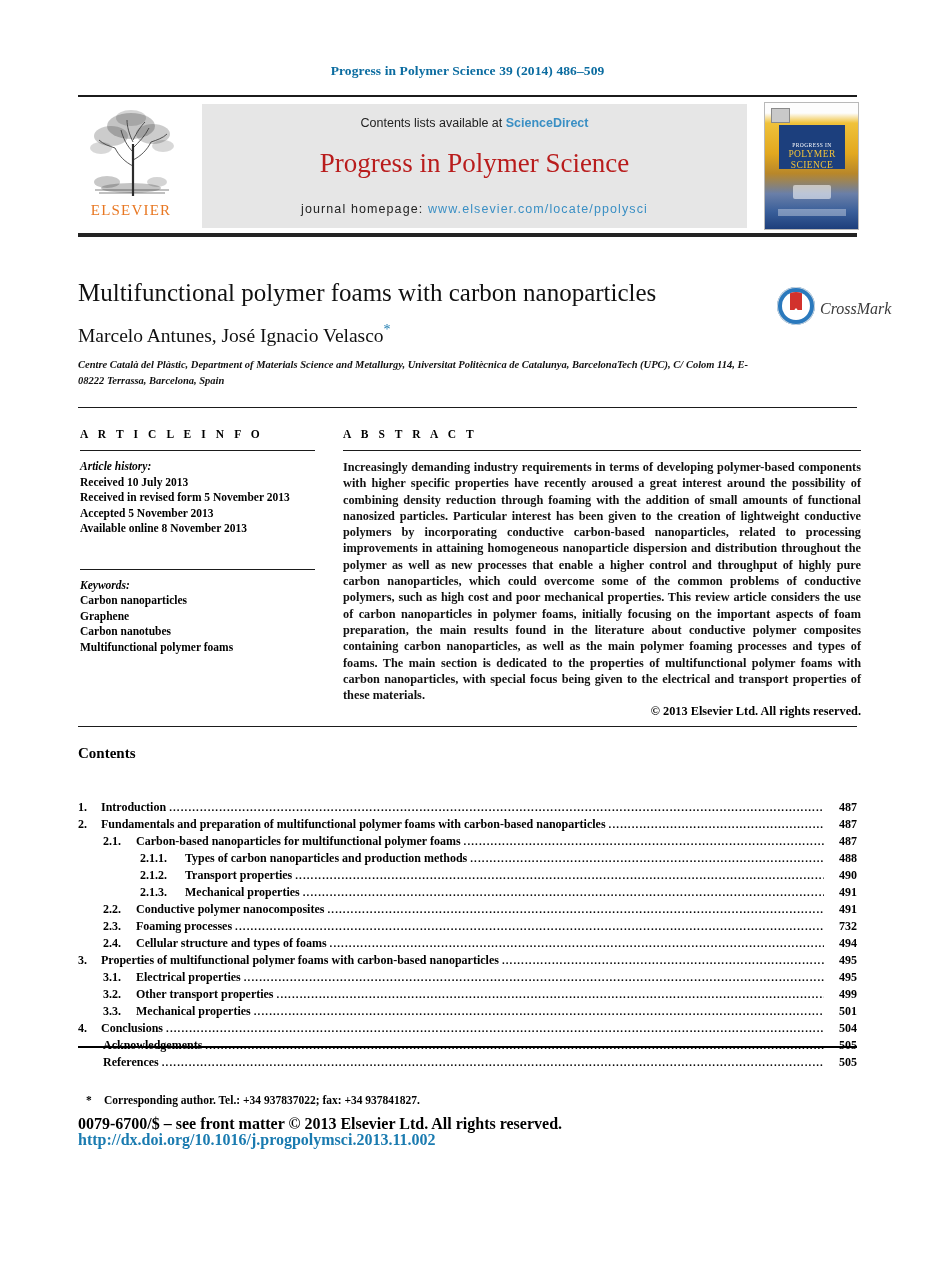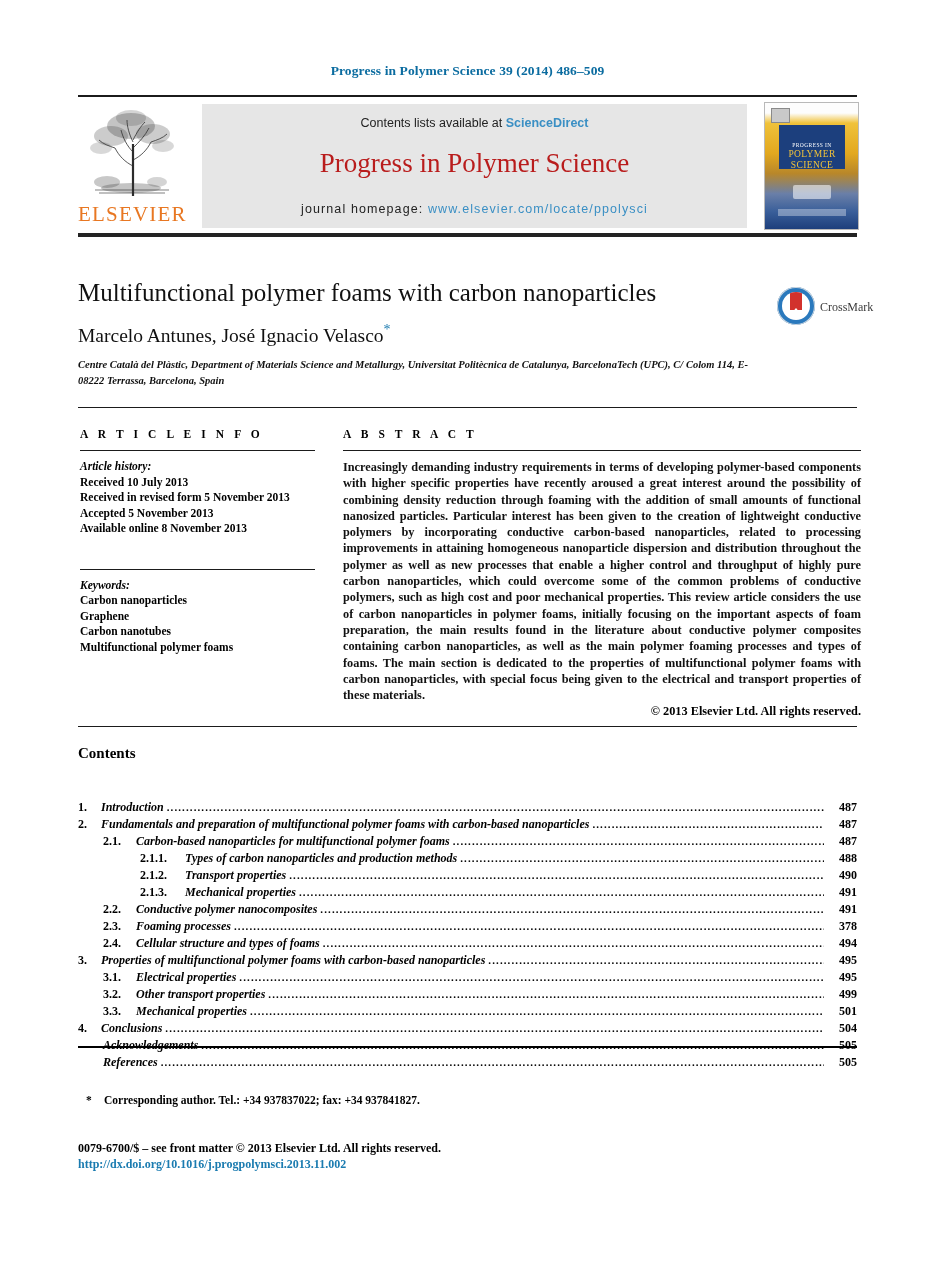--- a/index.html
+++ b/index.html
@@ -63,21 +63,21 @@
     left: 3px; top: 2px;
     width: 100px; height: 96px;
     overflow: hidden;
   }
   .elsevier-word {
     position: absolute;
     left: 0; top: 100px;
     width: 106px;
     text-align: center;
     font-family: "Liberation Serif", serif;
-    font-size: 21px;
+    font-size: 15px;
     letter-spacing: 1.2px;
     color: #e87722;
   }
 
   .contents-band {
     position: absolute;
     left: 124px; top: 4px;
     width: 545px; height: 124px;
     background: #e6e6e6;
   }
@@ -237,22 +237,23 @@
     left: 8px; top: 16px;
     width: 0; height: 0;
     border-left: 6px solid transparent;
     border-right: 6px solid transparent;
     border-bottom: 7px solid #ffffff;
   }
   .cm-label {
     position: absolute;
     left: 43px; top: 13px;
     font-family: "Liberation Serif", serif;
-    font-size: 12px;
+    font-size: 16px;
     color: #3b3b3b;
+    font-style: italic;
   }
 
   
   .rule-body-top {
     position: absolute;
     left: 78px; top: 407px;
     width: 779px; height: 1px;
     background: #1b1b1b;
   }
   .section-head {
@@ -329,21 +330,21 @@
   .toc-row {
     display: flex;
     align-items: baseline;
     height: 17px;
     white-space: nowrap;
   }
   .toc-num {
     flex: 0 0 auto;
     text-align: left;
   }
-  .toc-label { flex: 0 0 auto; font-style: italic; }
+  .toc-label { flex: 0 0 auto; }
   .toc-dots {
     flex: 1 1 auto;
     overflow: hidden;
     margin: 0 3px;
     letter-spacing: 1.1px;
     font-size: 11px;
     color: #000;
   }
   .toc-page {
     flex: 0 0 auto;
@@ -380,25 +381,25 @@
     width: 18px;
   }
   .footnote .em {
     font-style: italic;
   }
   .footnote .link {
     color: #1a7bb0;
   }
   .issn-block {
     position: absolute;
-    left: 78px; top: 1140px;
+    left: 78px; top: 1116px;
     width: 700px;
     font-family: "Liberation Serif", serif;
     font-weight: bold;
-    font-size: 12px;
+    font-size: 16px;
     line-height: 16px;
   }
   .issn-block .doi {
     color: #1a7bb0;
   }
 </style>
 </head>
 <body>
 
 <div class="page">
@@ -565,21 +566,21 @@
         <span class="toc-num">2.2.</span>
         <span class="toc-label">Conductive polymer nanocomposites</span>
         <span class="toc-dots">....................................................................................................................................................................................................................................................................</span>
         <span class="toc-page">491</span>
       </div>
       <div class="toc-row lvl2">
         <span class="indent"></span>
         <span class="toc-num">2.3.</span>
         <span class="toc-label">Foaming processes</span>
         <span class="toc-dots">....................................................................................................................................................................................................................................................................</span>
-        <span class="toc-page">378</span>
+        <span class="toc-page">732</span>
       </div>
       <div class="toc-row lvl2">
         <span class="indent"></span>
         <span class="toc-num">2.4.</span>
         <span class="toc-label">Cellular structure and types of foams</span>
         <span class="toc-dots">....................................................................................................................................................................................................................................................................</span>
         <span class="toc-page">494</span>
       </div>
       <div class="toc-row lvl1">
         <span class="toc-num">3.</span>

